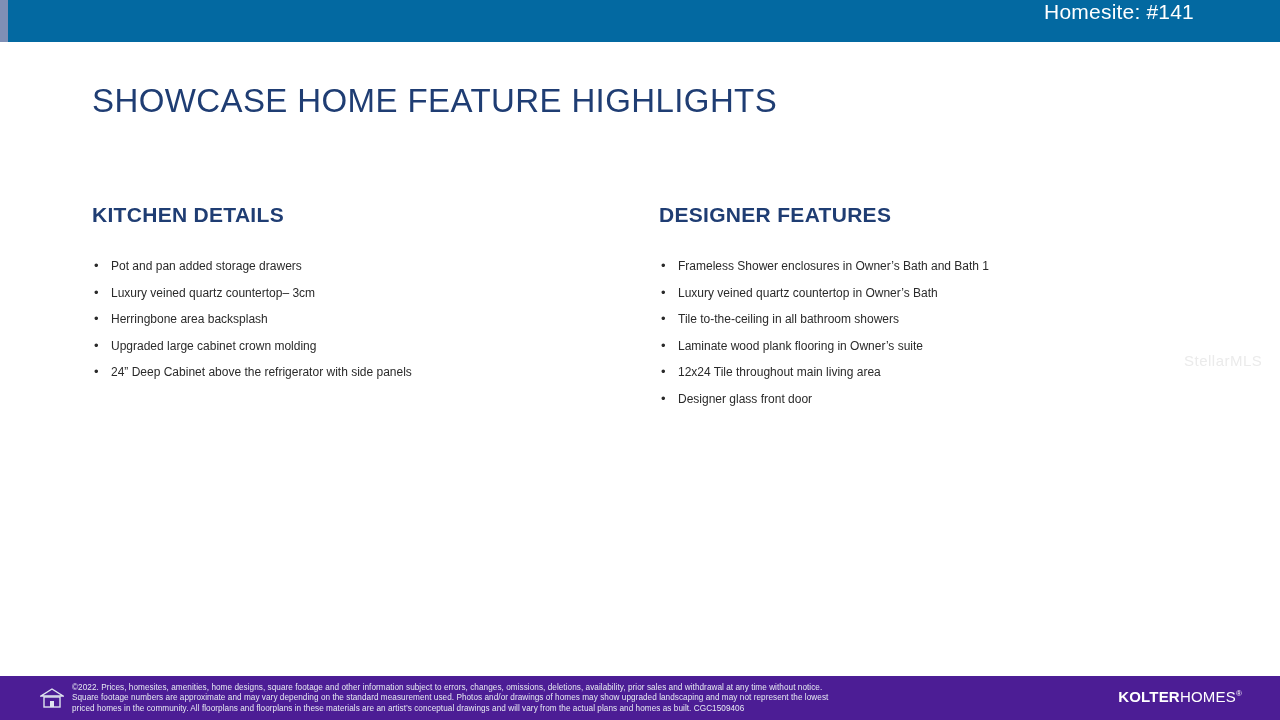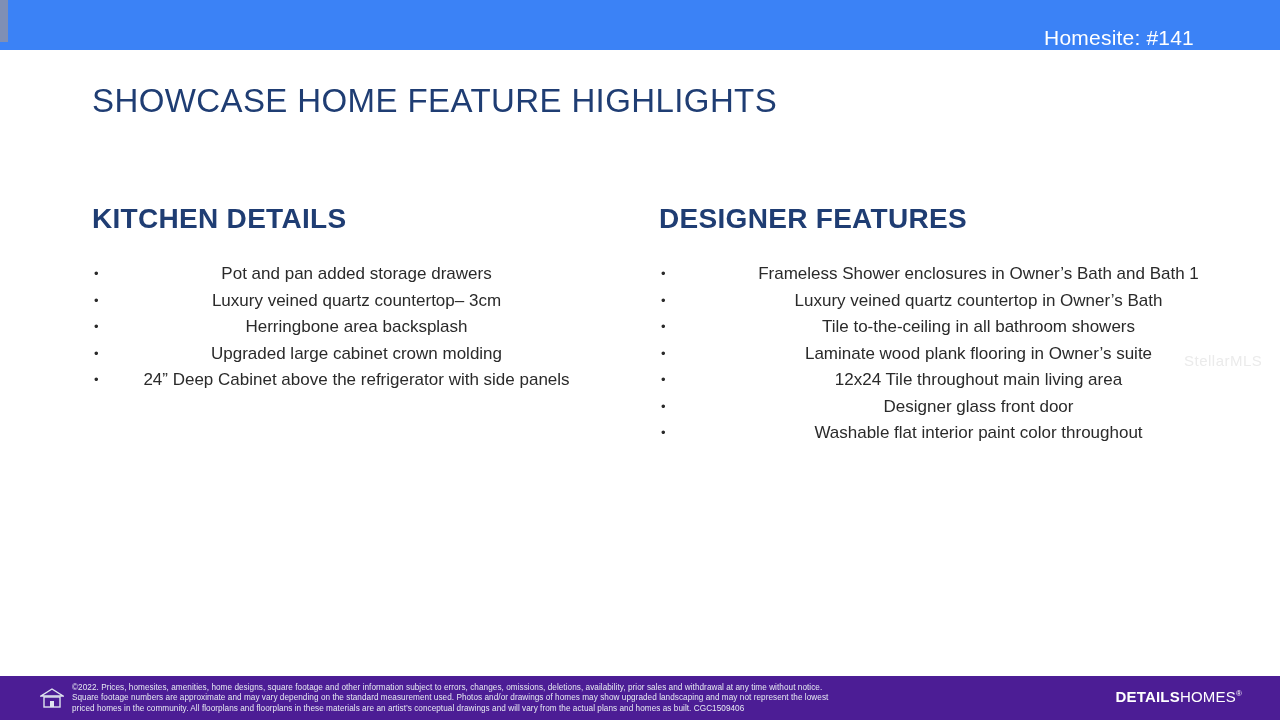--- a/index.html
+++ b/index.html
@@ -14,24 +14,24 @@
     overflow: hidden;
     position: relative;
   }
 
   
   .topbar {
     position: absolute;
     top: 0;
     left: 0;
     width: 1280px;
-    height: 50px;
-    background: #3b82f6;
+    height: 42px;
+    background: #0369a1;
     display: flex;
-    align-items: flex-end;
+    align-items: flex-start;
     justify-content: flex-end;
   }
   .topbar-accent {
     position: absolute;
     left: 0;
     top: 0;
     width: 8px;
     height: 42px;
     background: #7f8fb5;
   }
@@ -56,40 +56,39 @@
 
   
   .col {
     position: absolute;
     top: 203px;
   }
   .col-left  { left: 92px;  width: 510px; }
   .col-right { left: 619px; width: 620px; margin-left: 40px; }
 
   .col-heading {
-    font-size: 28px;
+    font-size: 21px;
     color: #1f3d73;
     letter-spacing: 0.3px;
     margin: 0 0 26px 0;
     white-space: nowrap;
   }
 
   ul.bullets {
     list-style: none;
     margin: 0;
     padding: 0;
   }
   ul.bullets li {
     position: relative;
     padding-left: 19px;
-    font-size: 17px;
+    font-size: 12px;
     line-height: 26.5px;
     color: #2a2a2a;
     white-space: nowrap;
-    text-align: center;
   }
   ul.bullets li::before {
     content: "\2022";
     position: absolute;
     left: 2px;
     top: 0;
     color: #2a2a2a;
     font-size: 13px;
   }
 
@@ -171,35 +170,34 @@
 
 <div class="col col-right">
   <h2 class="col-heading">DESIGNER FEATURES</h2>
   <ul class="bullets">
     <li>Frameless Shower enclosures in Owner’s Bath and Bath 1</li>
     <li>Luxury veined quartz countertop in Owner’s Bath</li>
     <li>Tile to-the-ceiling in all bathroom showers</li>
     <li>Laminate wood plank flooring in Owner’s suite</li>
     <li>12x24 Tile throughout main living area</li>
     <li>Designer glass front door</li>
-    <li>Washable flat interior paint color throughout</li>
   </ul>
 </div>
 
 <div class="watermark">StellarMLS</div>
 
 <div class="footer">
   <span class="footer-icon">
     <svg width="24" height="22" viewBox="0 0 24 22" aria-hidden="true">
       <polygon points="12,2 23,9 1,9" fill="none" stroke="#dfe4ef" stroke-width="1.4"></polygon>
       <rect x="4" y="10" width="16" height="10" fill="none" stroke="#dfe4ef" stroke-width="1.4"></rect>
       <rect x="10" y="14" width="4" height="6" fill="#dfe4ef"></rect>
     </svg>
   </span>
   <div class="footer-text">
     <div>©2022. Prices, homesites, amenities, home designs, square footage and other information subject to errors, changes, omissions, deletions, availability, prior sales and withdrawal at any time without notice.</div>
     <div>Square footage numbers are approximate and may vary depending on the standard measurement used. Photos and/or drawings of homes may show upgraded landscaping and may not represent the lowest</div>
     <div>priced homes in the community. All floorplans and floorplans in these materials are an artist’s conceptual drawings and will vary from the actual plans and homes as built. CGC1509406</div>
   </div>
   <div class="footer-logo">
-    <span class="bold">DETAILS</span><span class="thin">HOMES</span><span class="reg">®</span>
+    <span class="bold">KOLTER</span><span class="thin">HOMES</span><span class="reg">®</span>
   </div>
 </div>
 
 </body></html>

